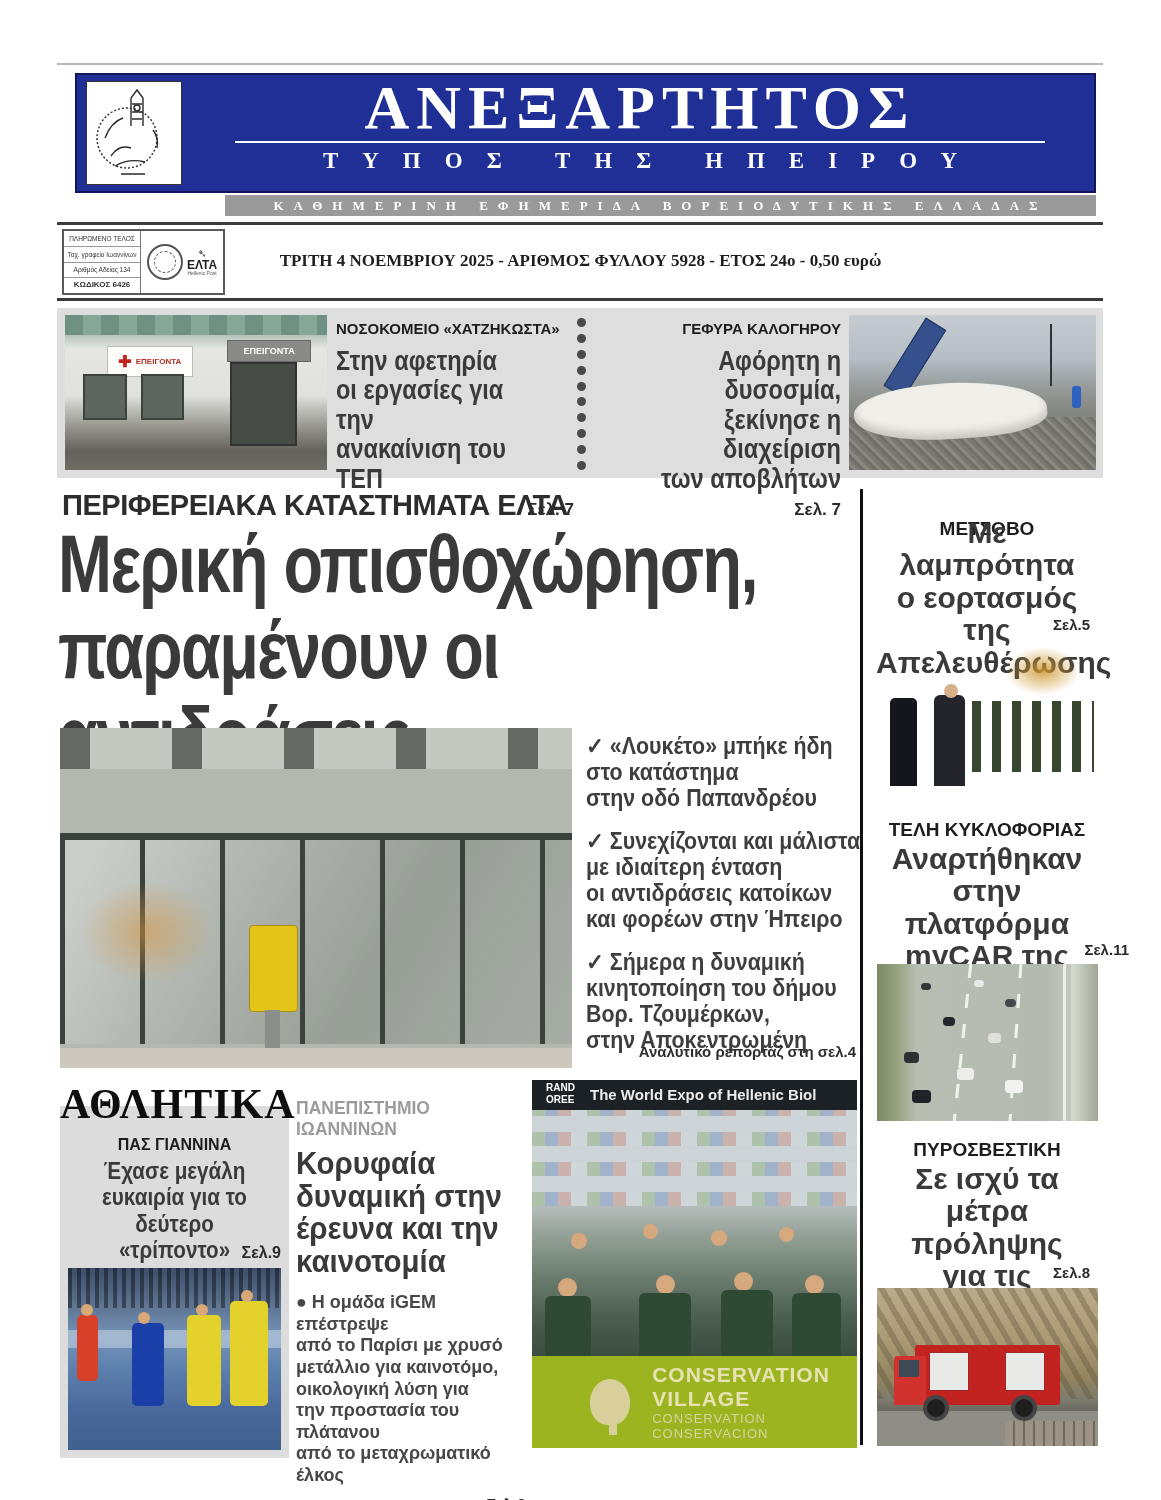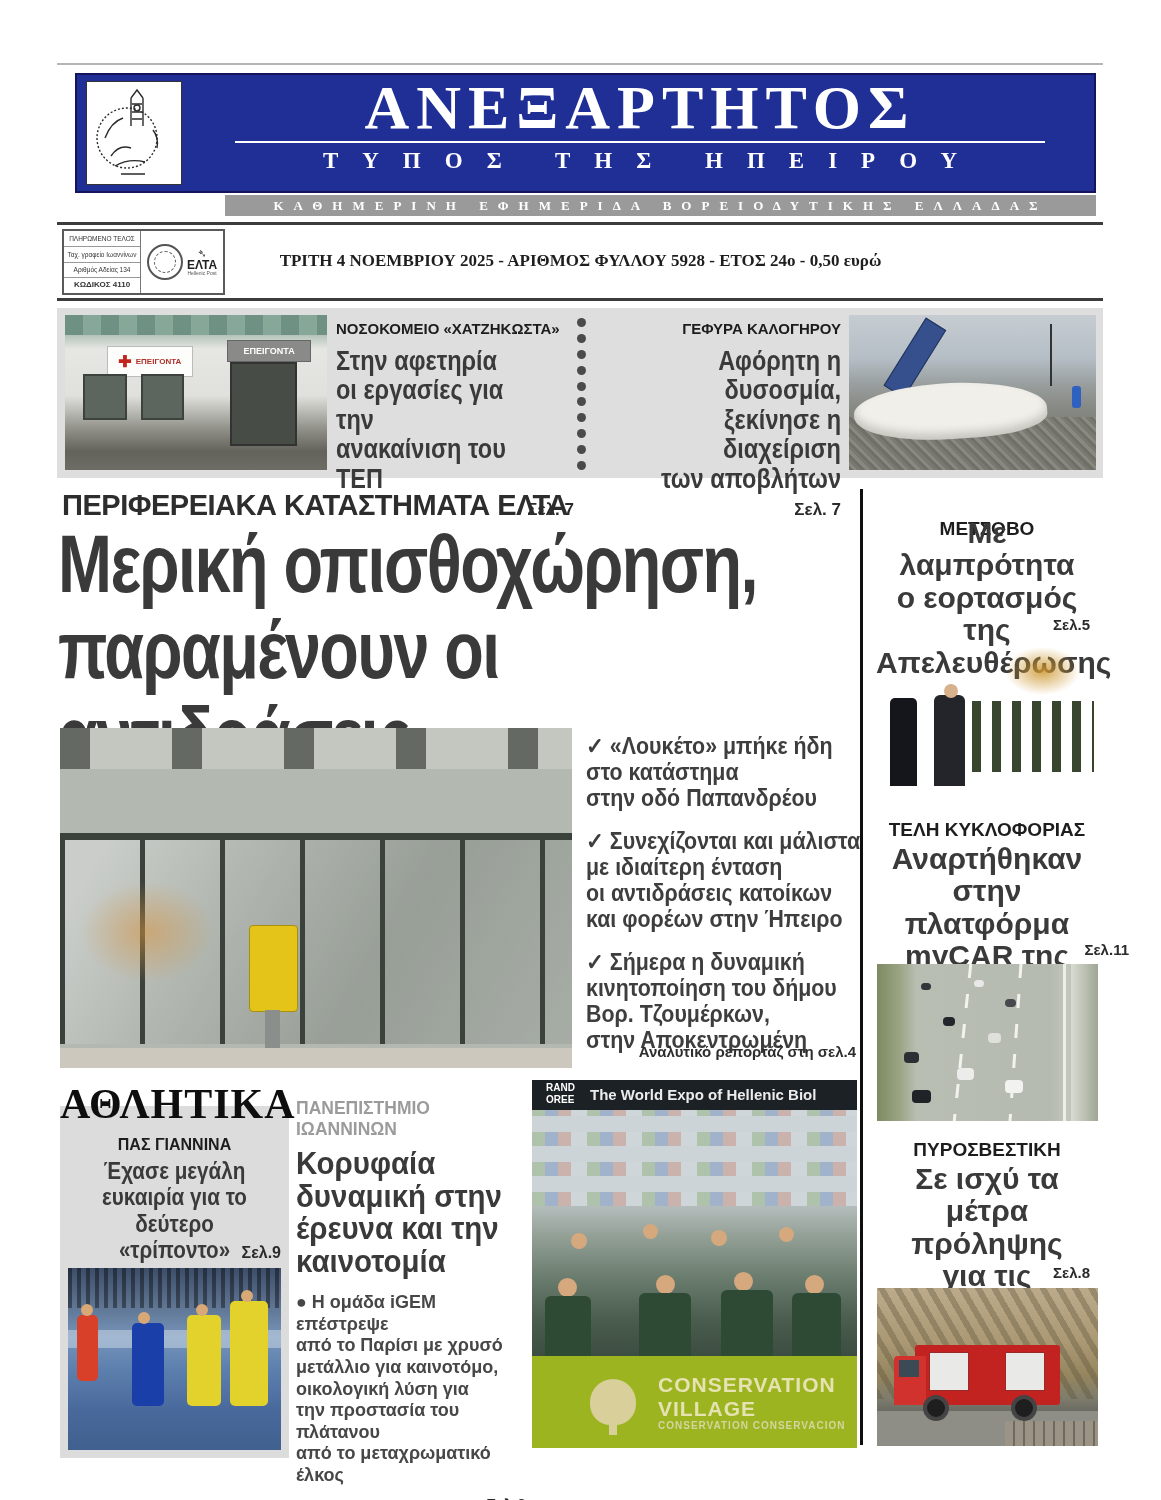--- a/index.html
+++ b/index.html
@@ -133,21 +133,21 @@
       -webkit-mask:repeating-linear-gradient(0deg,#000 0 14px,transparent 14px 30px);mask:repeating-linear-gradient(0deg,#000 0 14px,transparent 14px 30px);}
   .expo-people{position:absolute;left:0;top:126px;width:100%;height:150px;
       background:linear-gradient(180deg,#b4bdbc 0%,#93a096 20%,#6a7c6e 48%,#4a5d4e 75%,#3c4d41 100%);}
   .expo-head{position:absolute;border-radius:50%;background:#d6a87e;}
   .expo-body{position:absolute;border-radius:6px 6px 0 0;background:#2e4a35;}
   .expo-banner{position:absolute;left:0;bottom:0;width:100%;height:92px;display:flex;align-items:center;}
   .expo-tree{width:46px;height:46px;border-radius:50% 50% 45% 45%;background:#d9cf9b;margin-left:58px;position:relative;}
   .expo-tree:after{content:"";position:absolute;left:19px;bottom:-10px;width:8px;height:14px;background:#d9cf9b;}
   .expo-banner-text{margin-left:22px;color:#e6e2b2;}
   .expo-banner-title{font-size:21px;font-weight:bold;line-height:1.12;letter-spacing:1px;}
-  .expo-banner-sub{font-size:10px;font-weight:bold;color:#d3d69e;letter-spacing:1px;}
+  .expo-banner-sub{font-size:13px;font-weight:normal;color:#d3d69e;letter-spacing:1px;}
 
   
   .rail-rule{left:860px;top:489px;width:3px;height:956px;background:#0f0f0f;}
   .rail-kicker{width:222px;text-align:center;font-size:19px;font-weight:bold;color:#1d1d1d;}
   .rail-headline{width:222px;text-align:center;font-size:30px;font-weight:bold;color:#3a3a3a;line-height:1.08;}
   .rail-page{width:214px;text-align:right;font-size:15px;font-weight:bold;color:#2a2a2a;}
 
   .ph-parade{left:877px;top:641px;width:221px;height:158px;background:linear-gradient(180deg,#5d6f47 0%,#798a5c 16%,#8e9070 30%,#a09a8e 50%,#92output8d83 70%,#8d897f 100%);}
   .parade-autumn{position:absolute;right:8%;top:4%;width:34%;height:30%;background:radial-gradient(closest-side,rgba(205,150,47,.85),rgba(205,150,47,0));}
   .parade-troops{position:absolute;left:34%;top:38%;width:64%;height:45%;background:repeating-linear-gradient(90deg,#39462f 0 9px,rgba(0,0,0,0) 9px 20px);}
@@ -197,21 +197,21 @@
   </div>
   <div class="abs mast-tagline">ΚΑΘΗΜΕΡΙΝΗ ΕΦΗΜΕΡΙΔΑ ΒΟΡΕΙΟΔΥΤΙΚΗΣ ΕΛΛΑΔΑΣ</div>
 
   <div class="abs rule-2"></div>
 
   <div class="abs postal">
     <div class="postal-col">
       <div class="postal-cell">ΠΛΗΡΩΜΕΝΟ ΤΕΛΟΣ</div>
       <div class="postal-cell">Ταχ. γραφείο Ιωαννίνων</div>
       <div class="postal-cell">Αριθμός Αδείας 134</div>
-      <div class="postal-cell">ΚΩΔΙΚΟΣ 4110</div>
+      <div class="postal-cell">ΚΩΔΙΚΟΣ 6426</div>
     </div>
     <div class="postal-right">
       <div class="stamp-circle">
           <div class="stamp-inner"></div>
         </div>
       <div class="elta-wrap">
         <div class="elta-bird">➴</div>
         <div class="elta-name">ΕΛΤΑ</div>
         <div class="elta-sub">Hellenic Post</div>
       </div>

